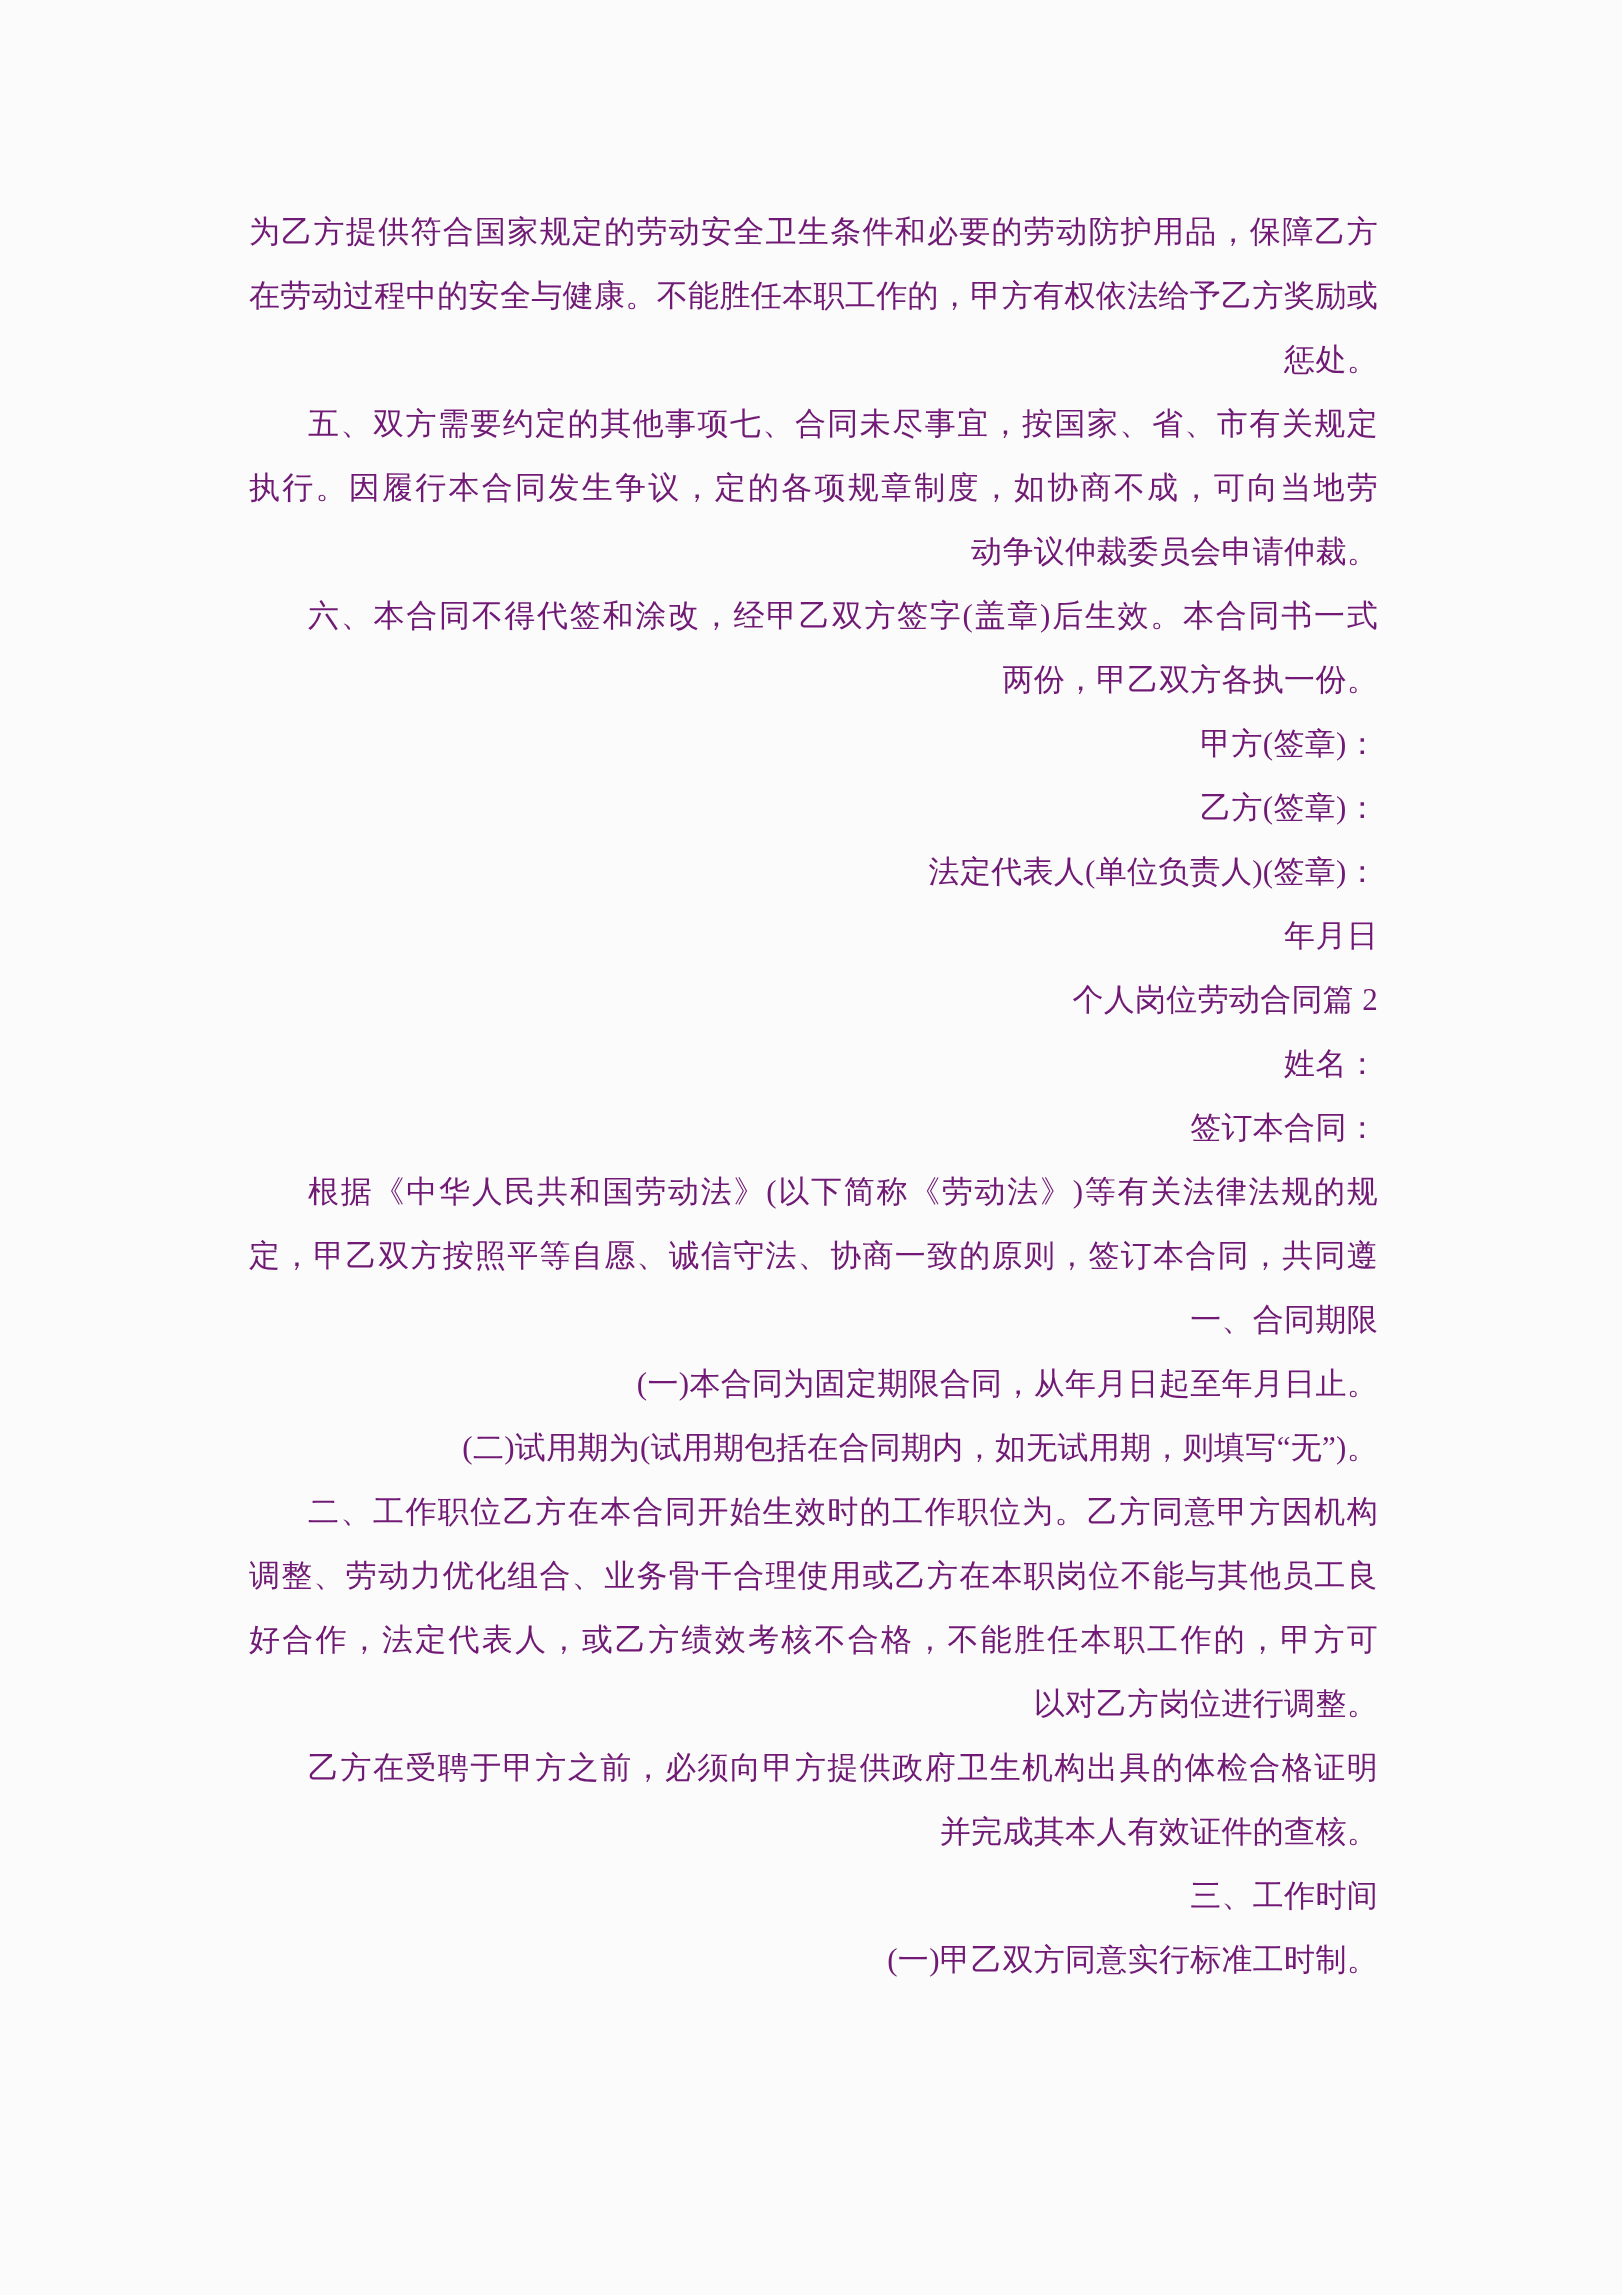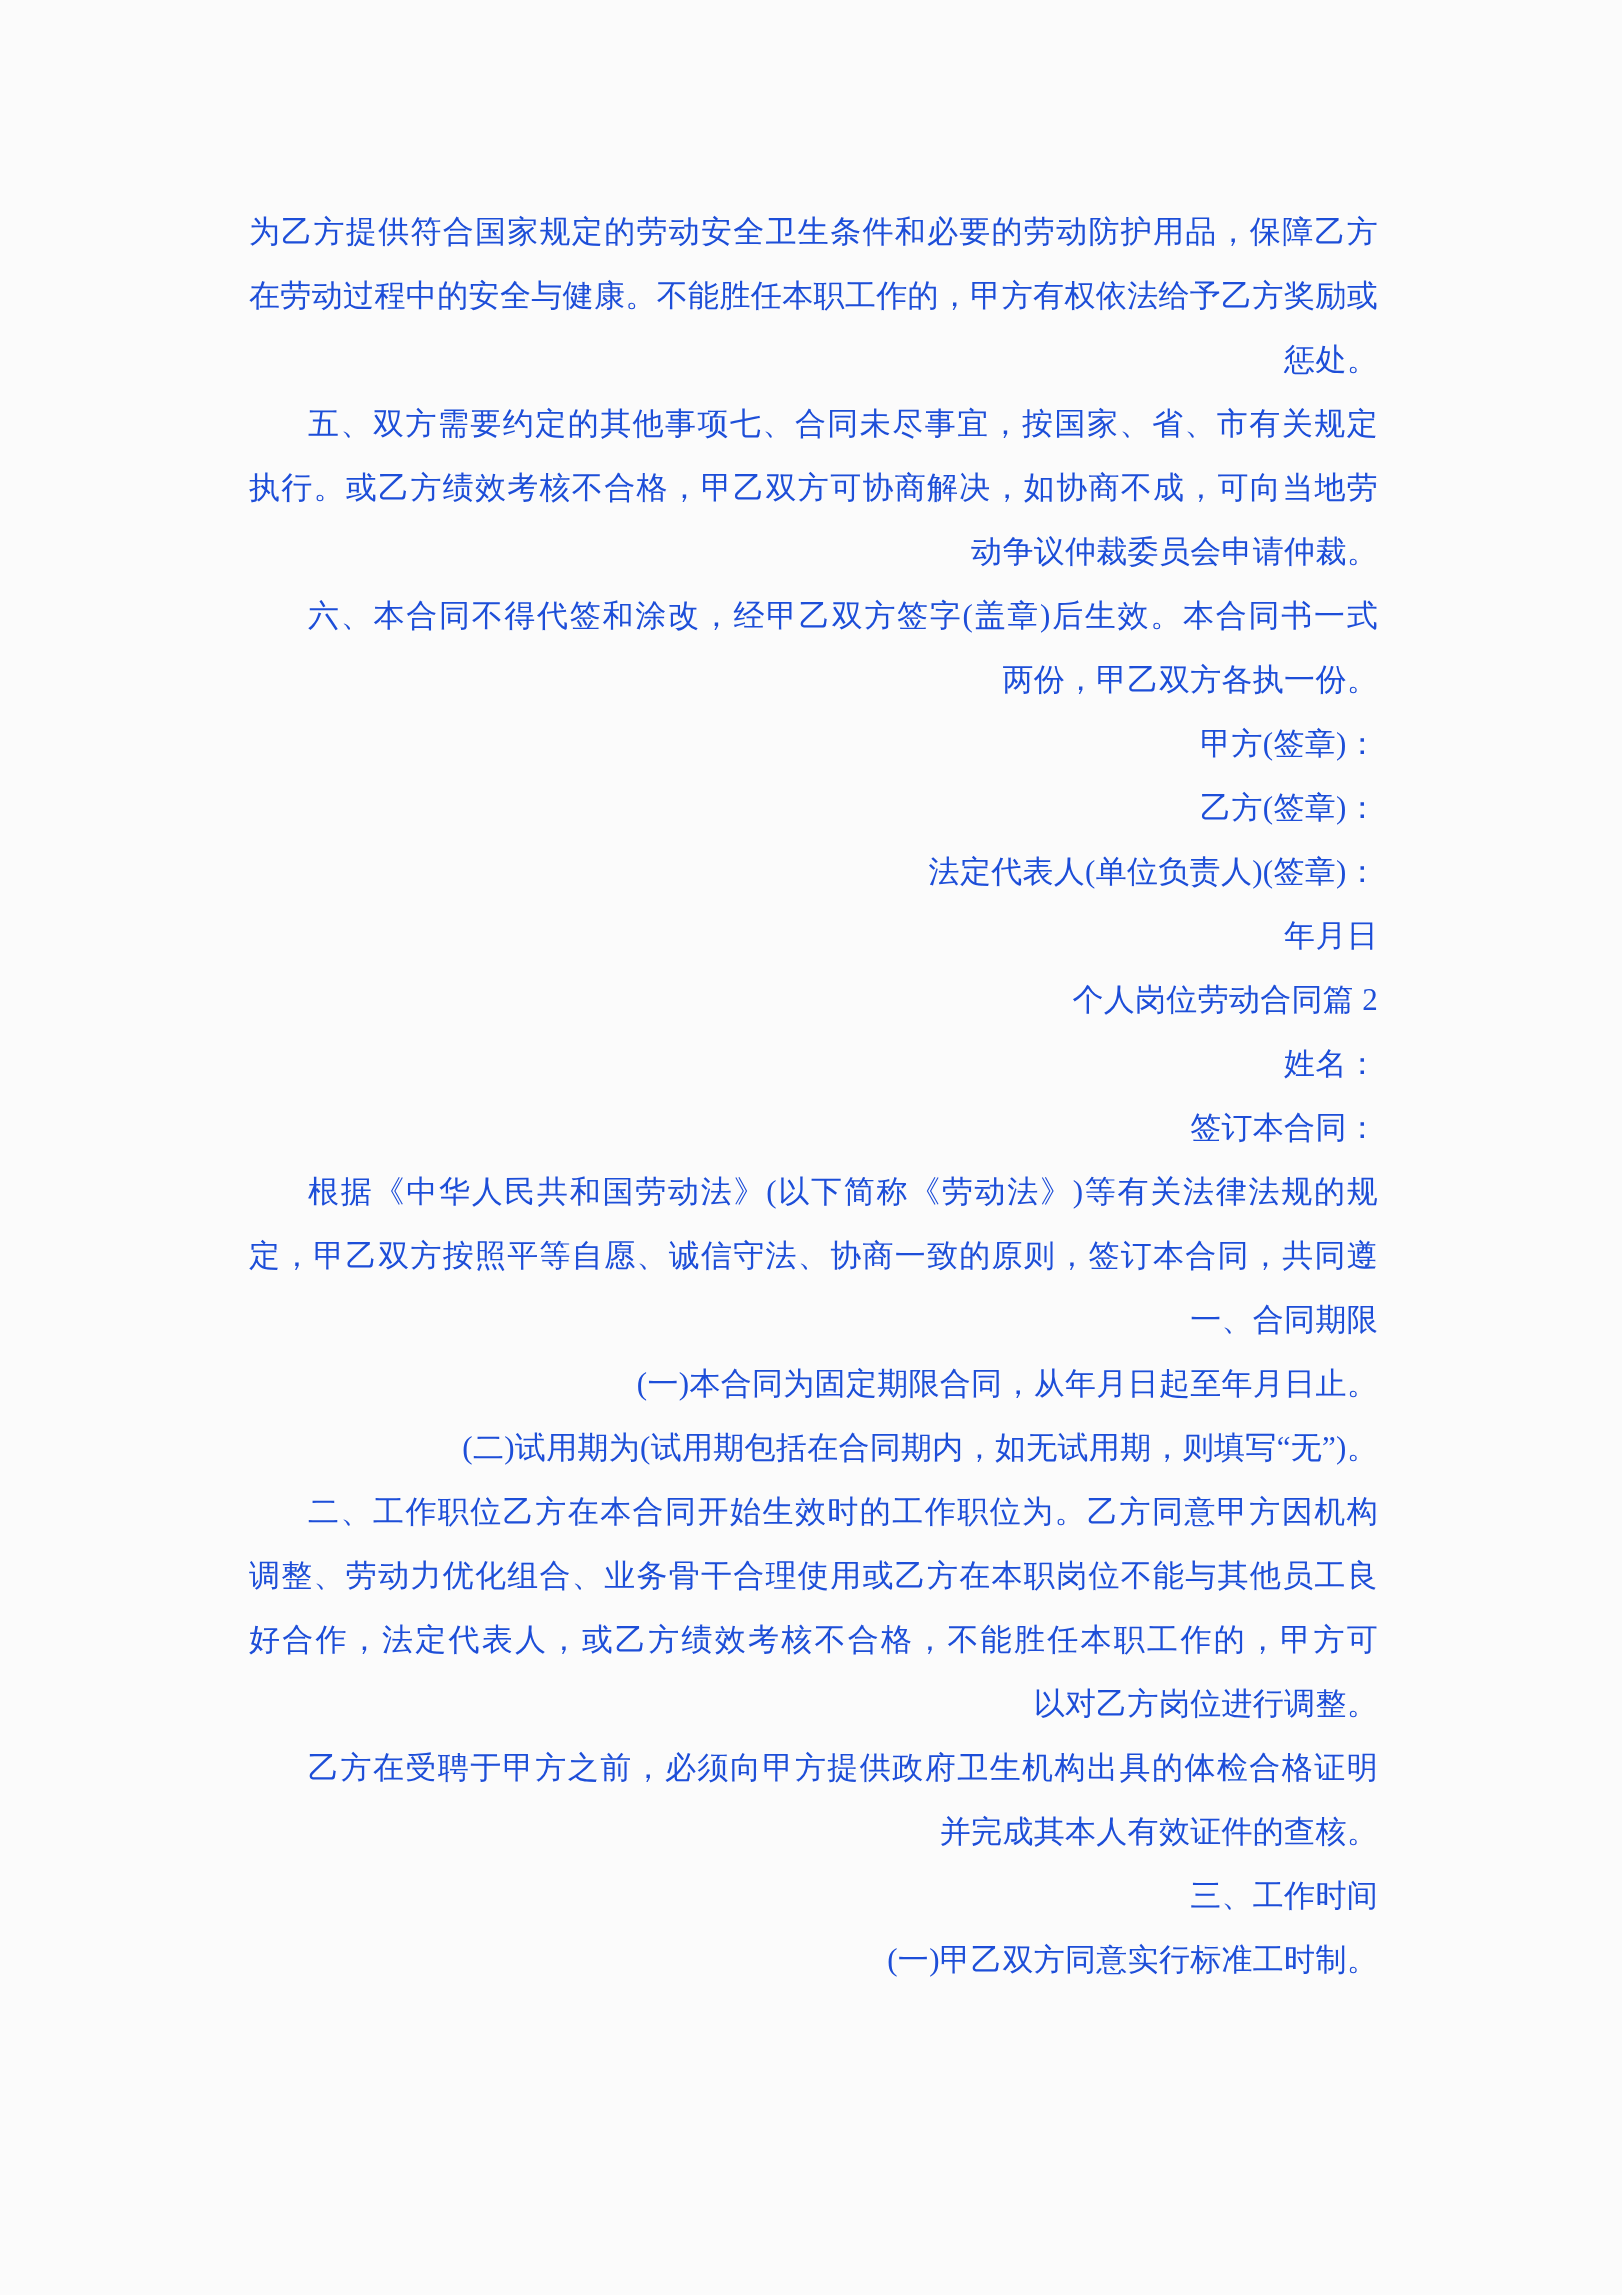--- a/index.html
+++ b/index.html
@@ -40,26 +40,26 @@
     text-align: justify;
     text-align-last: justify;
     -moz-text-align-last: justify;
     text-justify: inter-character;
   }
 </style>
 </head>
 <body style="background: rgb(251, 251, 251);">
 
 <div class="page" style="background: rgb(251, 251, 251);">
-  <div class="text-block" id="text-block" style="color: #1d4ed8;">
+  <div class="text-block" id="text-block" style="color: #701a75;">
       <div class="line fill">为乙方提供符合国家规定的劳动安全卫生条件和必要的劳动防护用品，保障乙方</div>
       <div class="line fill">在劳动过程中的安全与健康。不能胜任本职工作的，甲方有权依法给予乙方奖励或</div>
       <div class="line">惩处。</div>
       <div class="line indent fill">五、双方需要约定的其他事项七、合同未尽事宜，按国家、省、市有关规定</div>
-      <div class="line fill">执行。或乙方绩效考核不合格，甲乙双方可协商解决，如协商不成，可向当地劳</div>
+      <div class="line fill">执行。因履行本合同发生争议，定的各项规章制度，如协商不成，可向当地劳</div>
       <div class="line">动争议仲裁委员会申请仲裁。</div>
       <div class="line indent fill">六、本合同不得代签和涂改，经甲乙双方签字(盖章)后生效。本合同书一式</div>
       <div class="line">两份，甲乙双方各执一份。</div>
       <div class="line indent">甲方(签章)：</div>
       <div class="line indent">乙方(签章)：</div>
       <div class="line indent">法定代表人(单位负责人)(签章)：</div>
       <div class="line indent">年月日</div>
       <div class="line indent">个人岗位劳动合同篇 2</div>
       <div class="line indent">姓名：</div>
       <div class="line indent">签订本合同：</div>

